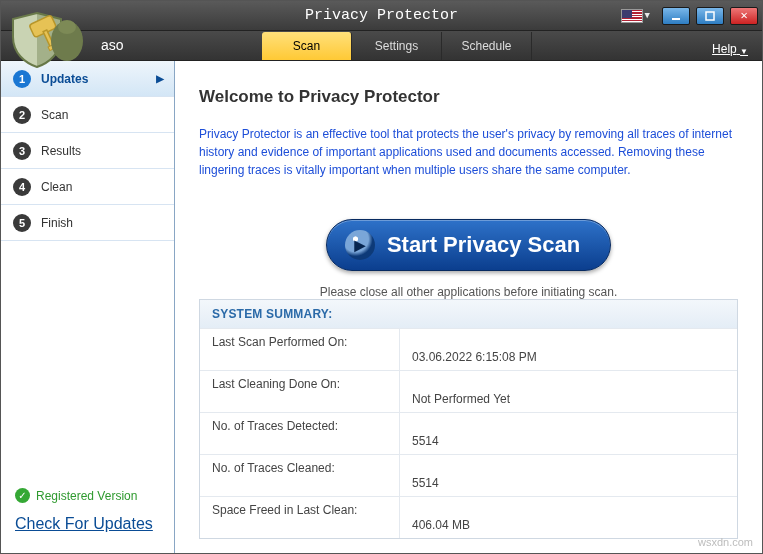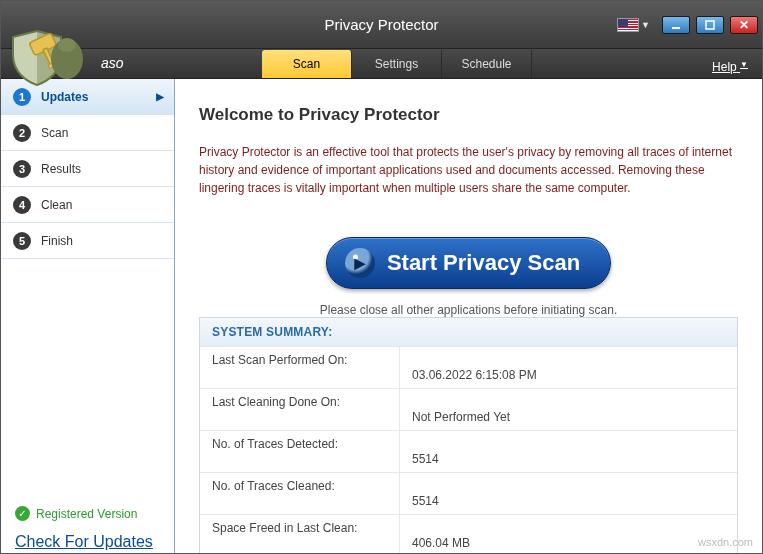--- a/index.html
+++ b/index.html
@@ -1,50 +1,50 @@
 <!DOCTYPE html>
 <html><head>
 <meta charset="utf-8">
 <style>
 * { box-sizing: border-box; margin: 0; padding: 0; }
 body { width: 763px; height: 554px; font-family: "Segoe UI", Tahoma, sans-serif; font-size: 12px; color: #333; background: #fff; overflow: hidden; border: 1px solid #555; }
-.titlebar { height: 48px; background: linear-gradient(#5a5a5a, #3b3b3b); display: flex; align-items: center; position: relative; border-bottom: 1px solid #222; }
+.titlebar { height: 30px; background: linear-gradient(#5a5a5a, #3b3b3b); display: flex; align-items: center; position: relative; border-bottom: 1px solid #222; font-family: Liberation Mono, monospace; }
 .titlebar-title { position: absolute; left: 50%; transform: translateX(-50%); color: #fff; font-size: 15px; }
 .titlebar-right { margin-left: auto; display: flex; align-items: center; gap: 6px; padding-right: 4px; }
 .flag { width: 22px; height: 14px; background: linear-gradient(to bottom, #b22234 0 7%, #fff 7% 14%, #b22234 14% 21%, #fff 21% 28%, #b22234 28% 35%, #fff 35% 42%, #b22234 42% 49%, #fff 49% 56%, #b22234 56% 63%, #fff 63% 70%, #b22234 70% 77%, #fff 77% 84%, #b22234 84% 91%, #fff 91% 100%); position: relative; border: 1px solid #999; }
 .flag::before { content: ""; position: absolute; top: 0; left: 0; width: 10px; height: 8px; background: #3c3b6e; }
 .flag-wrap { display: flex; align-items: center; gap: 2px; margin-right: 6px; }
 .flag-chev { color: #e8e8e8; font-size: 9px; }
 .winbtn { width: 28px; height: 18px; border: 1px solid #1a1a1a; border-radius: 2px; display: flex; align-items: center; justify-content: center; }
 .winbtn.min { background: linear-gradient(#79b7ea,#2e7dc2); color: #fff; }
 .winbtn.max { background: linear-gradient(#79b7ea,#2e7dc2); color: #fff; }
 .winbtn.close { background: linear-gradient(#e77,#c22); color: #fff; font-weight: bold; }
 .menubar { height: 30px; background: linear-gradient(#4a4a4a,#333); display: flex; align-items: stretch; border-bottom: 1px solid #222; position: relative; }
 .logo-wrap { width: 96px; display: flex; align-items: center; position: relative; }
 .logo { position: absolute; top: -22px; left: 8px; z-index: 5; }
-.logo-brand { color: #fff; font-style: italic; font-size: 14px; margin-left: 100px; position: absolute; top: 6px; }
+.logo-brand { color: #fff; font-size: 14px; margin-left: 100px; position: absolute; top: 6px; }
 .menu-tabs { display: flex; align-items: flex-end; margin-left: 165px; }
 .menu-tab { min-width: 90px; height: 28px; color: #ddd; display: flex; align-items: center; justify-content: center; border-right: 1px solid #2a2a2a; font-size: 12px; cursor: pointer; }
 .menu-tab.active { background: linear-gradient(#ffe07a,#ffc935); color: #000; border-radius: 3px 3px 0 0; margin-bottom: 0; font-weight: normal; }
 .menu-spacer { flex: 1; }
-.help { color: #fff; padding: 11px 14px; display: flex; align-items: flex-start; text-decoration: underline; font-size: 12px; }
+.help { color: #fff; padding: 4px 14px; display: flex; align-items: flex-end; text-decoration: underline; font-size: 12px; }
 .body { display: flex; height: calc(554px - 60px - 2px); }
 .sidebar { width: 174px; background: #fff; border-right: 1px solid #89a6c4; display: flex; flex-direction: column; }
 .step { height: 36px; display: flex; align-items: center; gap: 10px; padding-left: 12px; border-bottom: 1px solid #d7e4f2; color: #333; cursor: pointer; }
 .step .num { width: 18px; height: 18px; border-radius: 50%; background: #3a3a3a; color: #fff; display: flex; align-items: center; justify-content: center; font-size: 11px; font-weight: bold; }
 .step.active { background: linear-gradient(#eef5fb,#d3e6f6); color: #0a4c95; font-weight: bold; }
 .step.active .num { background: #1a77d3; }
 .step .chev { margin-left: auto; margin-right: 10px; color: #0a4c95; font-size: 10px; }
 .sidebar-footer { margin-top: auto; padding: 12px 0 20px 14px; }
 .reg { color: #2f9a2f; display: flex; align-items: center; gap: 6px; margin-bottom: 12px; font-size: 12px; }
 .reg .chk { width: 15px; height: 15px; border-radius: 50%; background: #35a835; color: #fff; display: flex; align-items: center; justify-content: center; font-size: 10px; }
 .chkupd { color: #0a4c95; text-decoration: underline; font-size: 16px; }
 .main { flex: 1; background: #fff; display: flex; flex-direction: column; padding: 26px 24px 16px 24px; overflow: hidden; justify-content: space-between; }
 .main h1 { font-size: 17px; color: #333; font-weight: bold; margin-bottom: 18px; }
-.main p.desc { font-size: 12px; color: #7f1d1d; line-height: 1.5; margin-bottom: 40px; }
+.main p.desc { font-size: 12px; color: #1d4ed8; line-height: 1.5; margin-bottom: 40px; }
 .scan-btn-wrap { display: flex; justify-content: center; }
 .scan-btn { background: linear-gradient(#2e72c9,#0b3e8e); color: #fff; border: 1px solid #072a60; border-radius: 30px; height: 52px; padding: 0 30px 0 18px; display: flex; align-items: center; gap: 12px; font-size: 22px; font-weight: bold; cursor: pointer; box-shadow: inset 0 1px 0 rgba(255,255,255,.3), 0 2px 4px rgba(0,0,0,.35); }
 .scan-btn .play { width: 30px; height: 30px; border-radius: 50%; background: radial-gradient(circle at 35% 30%, #fff 0 8%, #7aa6d8 10% 45%, #0d3a78 60% 100%); display: flex; align-items: center; justify-content: center; color: #06254f; font-size: 14px; }
 .hint { text-align: center; color: #555; font-size: 12px; margin-top: 14px; }
 .summary { border: 1px solid #cfd8e2; }
 .summary-hdr { background: linear-gradient(#f3f7fb,#e4edf6); color: #2b6aa8; font-weight: bold; font-size: 12px; padding: 7px 12px; letter-spacing: .2px; }
 .summary-row { display: flex; border-top: 1px solid #e4e9ef; font-size: 12px; }
 .summary-row .k { width: 200px; padding: 6px 12px; color: #444; border-right: 1px solid #e4e9ef; }
 .summary-row .v { padding: 6px 12px; color: #444; margin-top: 15px; }
 .watermark { position: absolute; right: 10px; bottom: 6px; color: #bcbcbc; font-size: 11px; }

